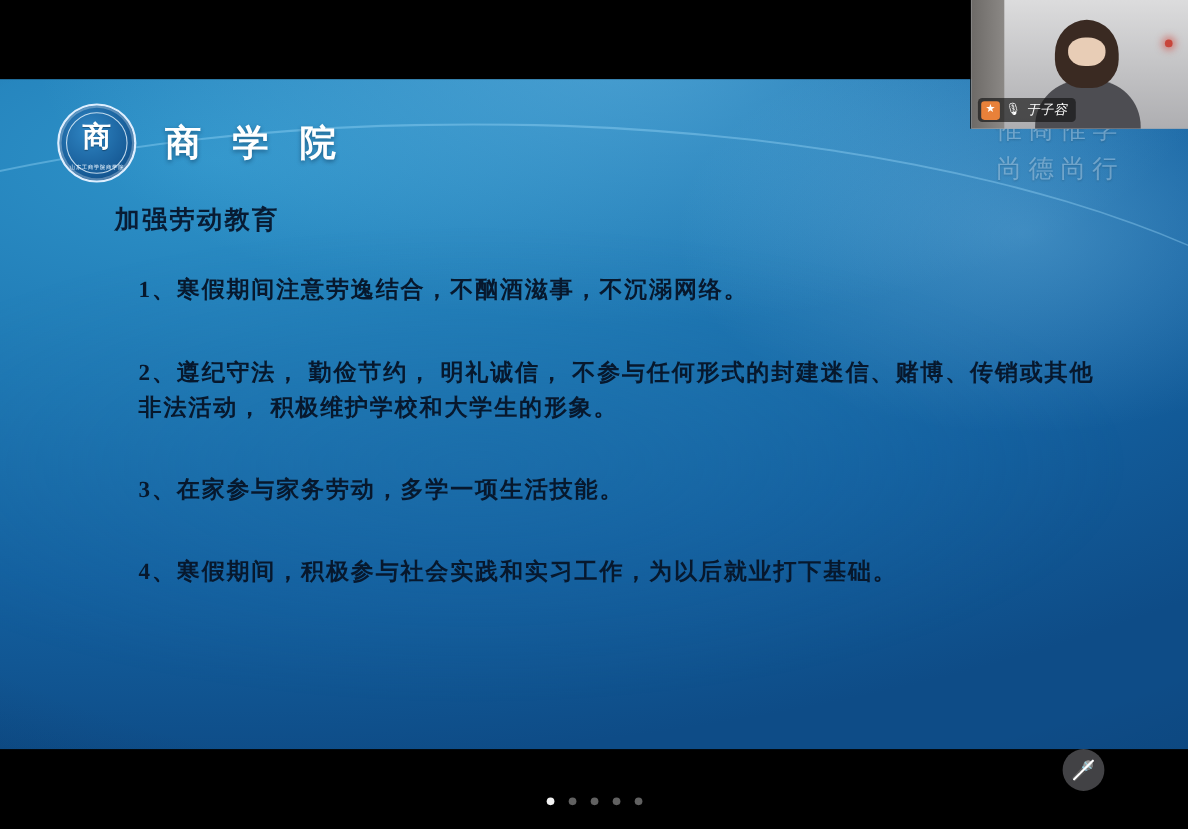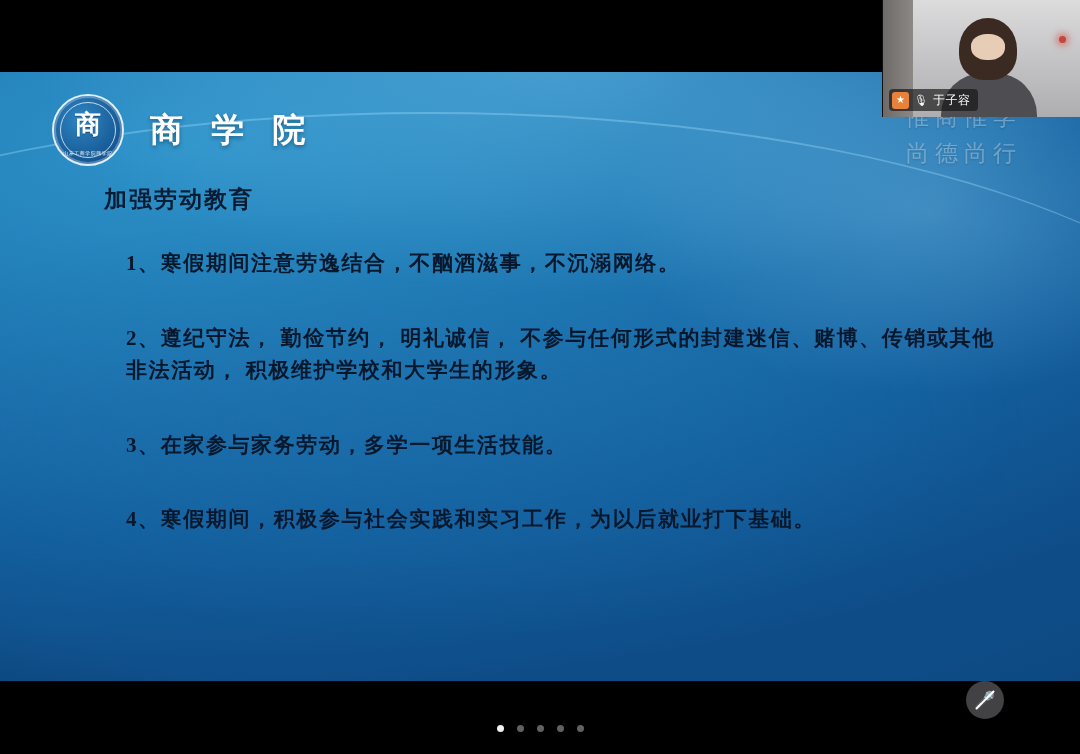--- a/index.html
+++ b/index.html
@@ -202,21 +202,21 @@
     border-radius: 4px;
   }
   .chip-badge {
     width: 17px; height: 17px;
     border-radius: 3px;
     background: #e8813a;
     display: flex; align-items: center; justify-content: center;
     font-size: 10px; color: #fff; line-height: 1;
   }
   .mic-glyph { color: #fff; font-size: 11px; line-height: 1; }
-  .chip-name { color: #fff; font-size: 12px; letter-spacing: 0.5px; }
+  .chip-name { color: #fff; font-size: 12px; letter-spacing: 0.5px; font-style: italic; }
 
   
   .mute-pill {
     position: absolute;
     right: 76px; bottom: 35px;
     width: 38px; height: 38px;
     border-radius: 50%;
     background: rgba(120,120,125,0.55);
     display: flex; align-items: center; justify-content: center;
   }

